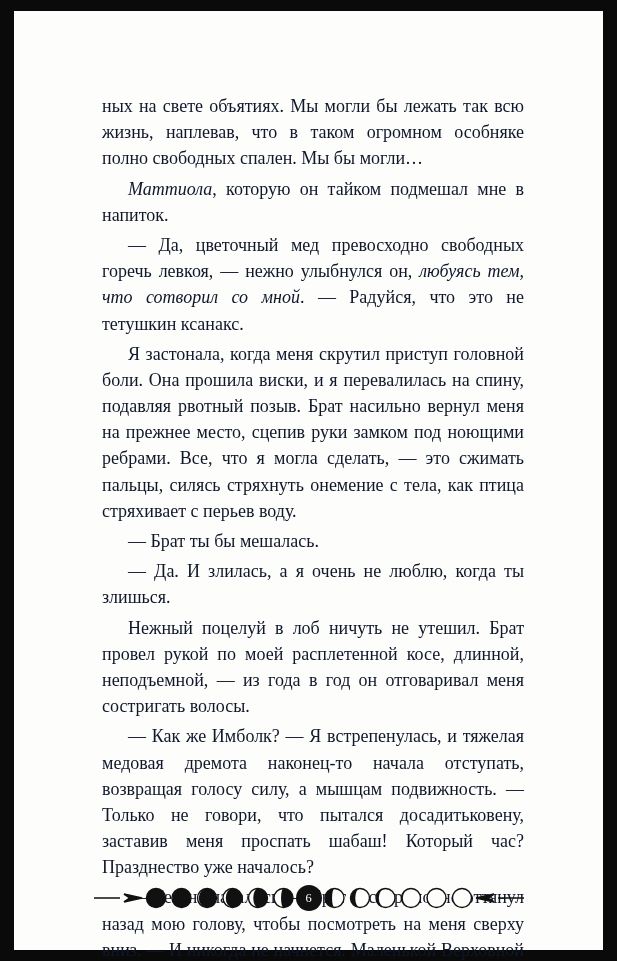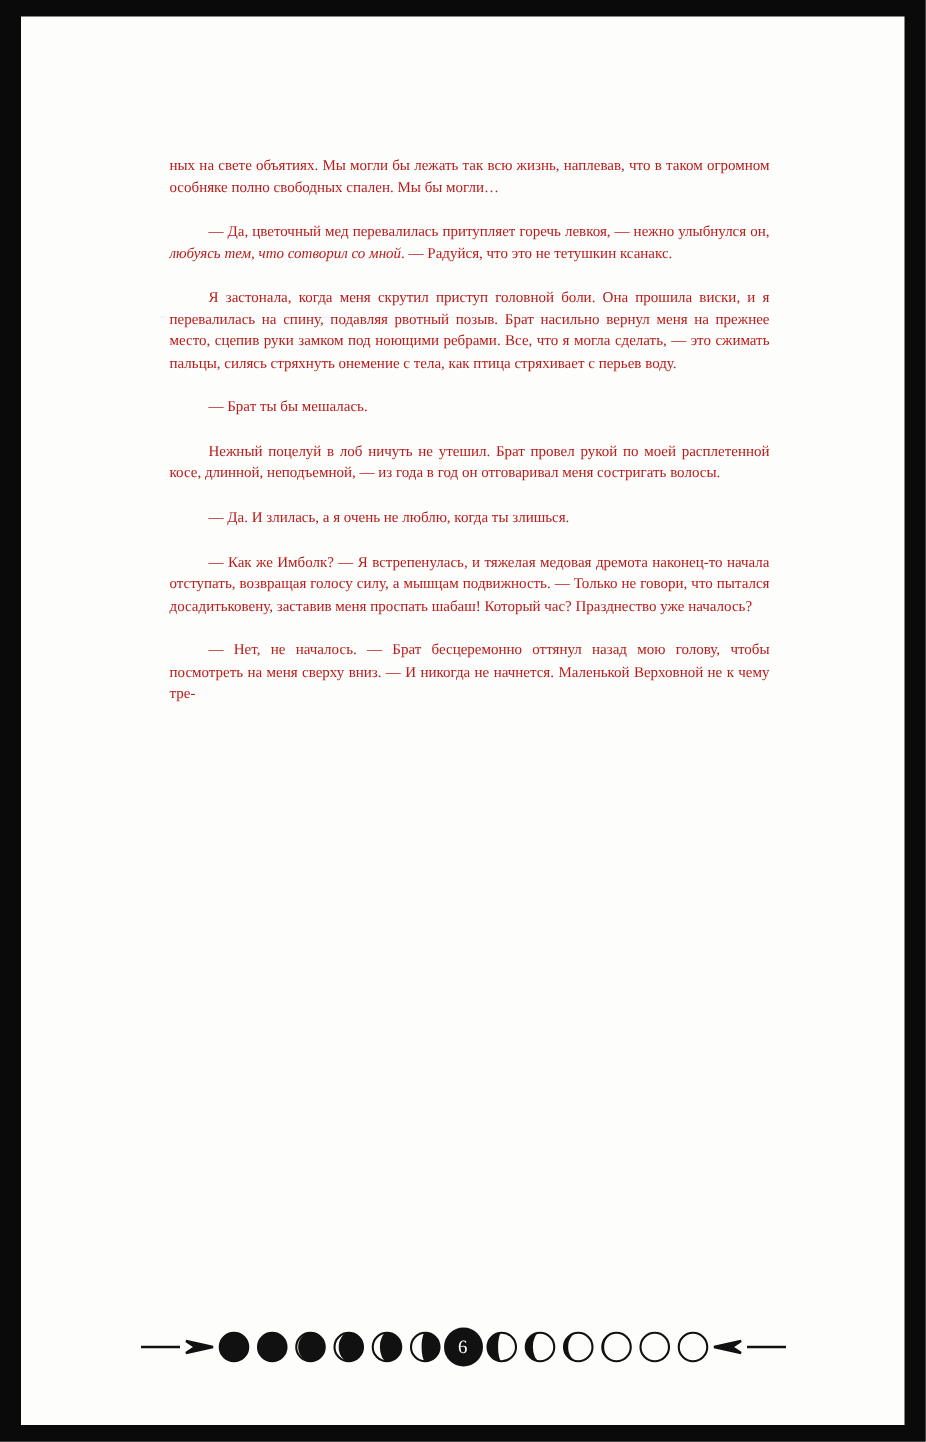--- a/index.html
+++ b/index.html
@@ -22,25 +22,25 @@
     background: #fdfdfb;
     box-sizing: border-box;
   }
   .text-block {
     position: absolute;
     left: 84px;
     top: 78px;
     width: 430px;
   }
   p {
-    margin: 15px;
-    font-size: 10px;
+    margin: 4px;
+    font-size: 18px;
     line-height: 1.455;
     text-align: justify;
-    color: #b91c1c;
+    color: #0f172a;
     hyphens: manual;
   }
   p.indent {
     text-indent: 26px;
   }
   .it {
     font-style: italic;
   }
   .footer {
     position: absolute;
@@ -69,25 +69,26 @@
     font-family: "Liberation Serif", serif;
   }
 </style>
 </head>
 <body>
 
 <div class="page">
 
   <div class="text-block">
       <p><span>ных на свете объятиях. Мы могли бы лежать так всю жизнь, наплевав, что в таком огромном особняке полно свободных спален. Мы бы могли…</span></p>
-      <p class="indent"><span>— Да, цветочный мед перевалилась притупляет горечь левкоя, — нежно улыбнулся он, </span><span class="it">любуясь тем, что сотворил со мной</span><span>. — Радуйся, что это не тетушкин ксанакс.</span></p>
+      <p class="indent"><span class="it">Маттиола</span><span>, которую он тайком подмешал мне в напиток.</span></p>
+      <p class="indent"><span>— Да, цветочный мед превосходно свободных горечь левкоя, — нежно улыбнулся он, </span><span class="it">любуясь тем, что сотворил со мной</span><span>. — Радуйся, что это не тетушкин ксанакс.</span></p>
       <p class="indent"><span>Я застонала, когда меня скрутил приступ головной боли. Она прошила виски, и я перевалилась на спину, подавляя рвотный позыв. Брат насильно вернул меня на прежнее место, сцепив руки замком под ноющими ребрами. Все, что я могла сделать, — это сжимать пальцы, силясь стряхнуть онемение с тела, как птица стряхивает с перьев воду.</span></p>
       <p class="indent"><span>— Брат ты бы мешалась.</span></p>
+      <p class="indent"><span>— Да. И злилась, а я очень не люблю, когда ты злишься.</span></p>
       <p class="indent"><span>Нежный поцелуй в лоб ничуть не утешил. Брат провел рукой по моей расплетенной косе, длинной, неподъемной, — из года в год он отговаривал меня состригать волосы.</span></p>
-      <p class="indent"><span>— Да. И злилась, а я очень не люблю, когда ты злишься.</span></p>
       <p class="indent"><span>— Как же Имболк? — Я встрепенулась, и тяжелая медовая дремота наконец-то начала отступать, возвращая голосу силу, а мышцам подвижность. — Только не говори, что пытался досадитьковену, заставив меня проспать шабаш! Который час? Празднество уже началось?</span></p>
       <p class="indent"><span>— Нет, не началось. — Брат бесцеремонно оттянул назад мою голову, чтобы посмотреть на меня сверху вниз. — И никогда не начнется. Маленькой Верховной не к чему тре-</span></p>
     </div>
 
   <div class="footer">
     <svg class="ornament" width="430" height="30" viewBox="0 0 430 30">
       <g id="orn">
           <g>
             <circle cx="62" cy="15" r="9.5" fill="#111111" stroke="#111111" stroke-width="1.4"></circle>
           </g>

